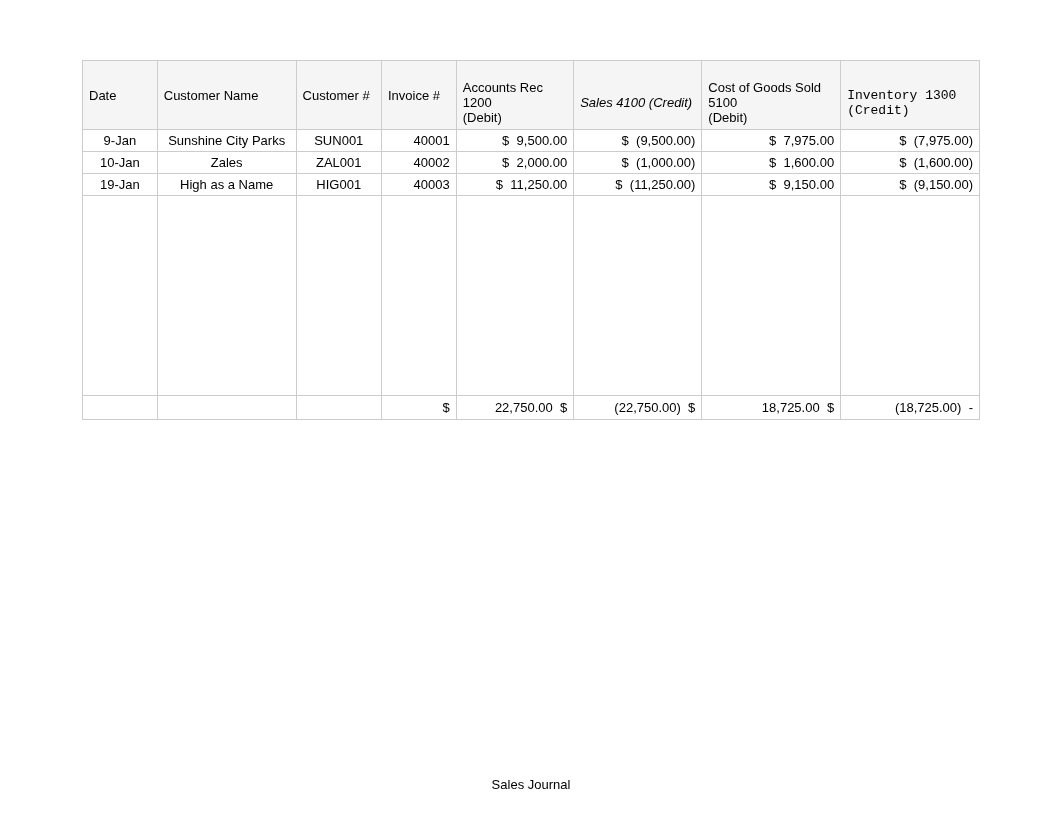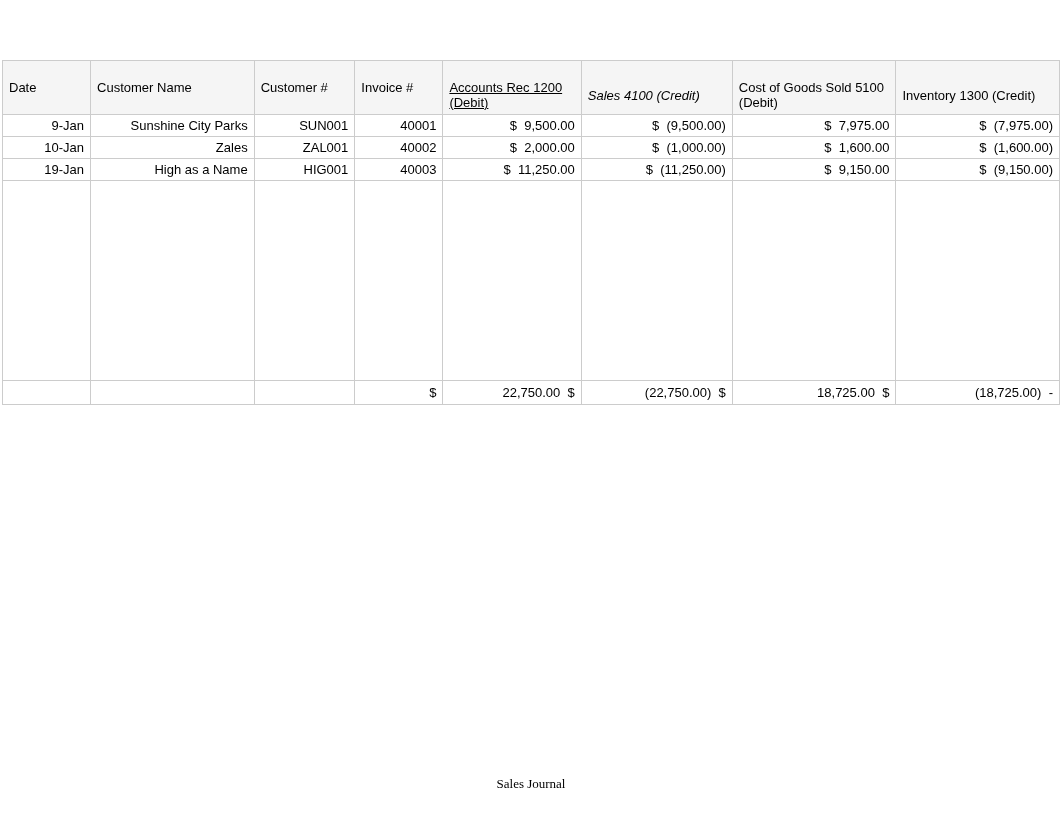--- a/index.html
+++ b/index.html
@@ -18,21 +18,21 @@
     }
     .page-container {
       width: 100%;
       height: 100%;
       display: flex;
       flex-direction: column;
       align-items: center;
       padding-top: 60px;
     }
     .journal-table {
-      width: 1058px;
+      width: 898px;
       border-collapse: collapse;
     }
     .journal-table thead tr th {
       border: 1px solid #ccc;
       padding: 4px 6px;
       text-align: left;
       font-weight: normal;
       background: #f5f5f5;
       vertical-align: middle;
     }
@@ -41,47 +41,46 @@
     }
     .journal-table tbody tr td {
       border: 1px solid #ccc;
       padding: 3px 6px;
       vertical-align: middle;
     }
     .journal-table tbody tr td.text-right {
       text-align: right;
     }
     .journal-table tbody tr td.text-left {
-      text-align: right;
+      text-align: center;
     }
     .journal-table tfoot tr td {
       border: 1px solid #ccc;
       padding: 4px 6px;
       font-weight: normal;
     }
     .journal-table tfoot tr td.text-right {
       text-align: right;
     }
     .page-footer {
       position: absolute;
       bottom: 30px;
       left: 0;
       right: 0;
       text-align: center;
       font-size: 13px;
-      font-family: Liberation Serif, serif;
     }
     .col-date { width: 70px; }
     .col-custname { width: 130px; margin-left: 32px; }
     .col-custnum { width: 80px; }
     .col-invoice { width: 70px; margin-top: 10px; }
-    .col-ar { width: 110px; text-decoration: underline; }
+    .col-ar { width: 110px; }
     .col-sales { width: 120px; }
     .col-cogs { width: 130px; }
-    .col-inventory { width: 130px; }
+    .col-inventory { width: 130px; font-family: Liberation Mono, monospace; }
   </style>
 </head>
 <body>
 
 <div class="page-container">
   <table class="journal-table">
     <thead>
       <tr>
         <th class="col-date left-align">
           <span>Date</span>

